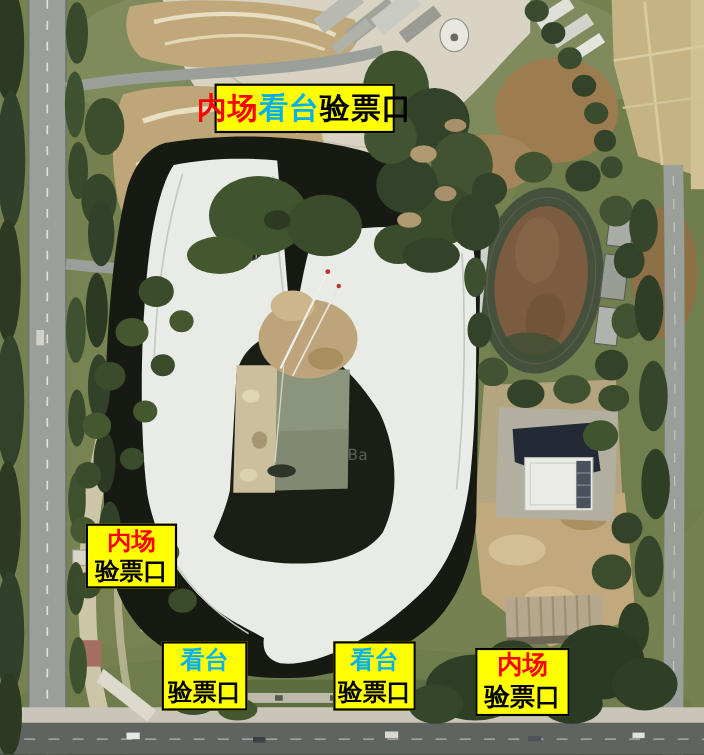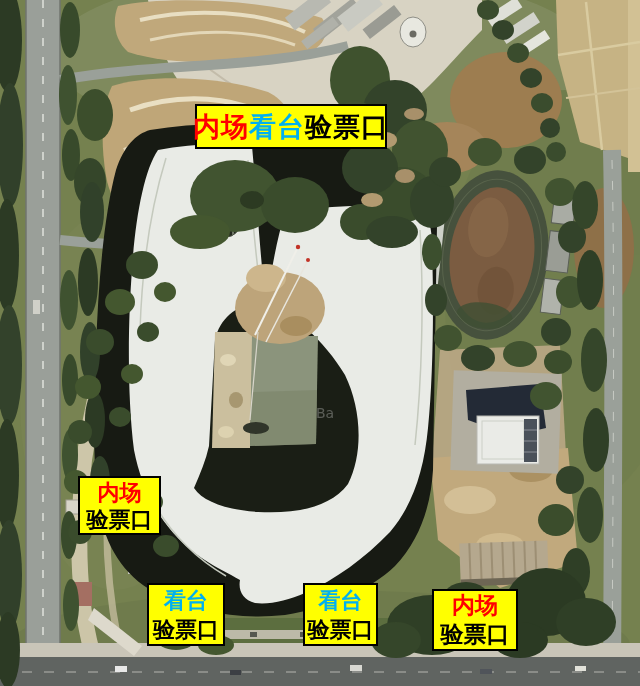--- a/index.html
+++ b/index.html
@@ -3,21 +3,21 @@
 <meta charset="utf-8">
 <style>
   html,body{margin:0;padding:0;background:#222;}
   #shot{position:relative;width:640px;height:686px;overflow:hidden;
         font-family:"DejaVu Sans",sans-serif;background:#75814f;}
   #scene{position:absolute;left:0;top:0;}
   .map-label{position:absolute;box-sizing:border-box;border:2px solid #000;
     display:flex;flex-direction:column;align-items:center;justify-content:center;
     font-weight:bold;text-align:center;z-index:5;}
   .label-line{white-space:nowrap;}
-  #label-north{left:195px;top:104px;width:192px;height:45px;}
+  #label-north{left:195px;top:76px;width:164px;height:45px;}
   #label-north .label-line{font-size:27px;line-height:40px;letter-spacing:1px;}
   #label-west{left:78px;top:476px;width:83px;height:59px;}
   #label-west .label-line{font-size:22px;line-height:27px;}
   #label-south1{left:147px;top:583px;width:78px;height:63px;}
   #label-south1 .label-line{font-size:22px;line-height:29px;}
   #label-south2{left:303px;top:583px;width:75px;height:63px;}
   #label-south2 .label-line{font-size:22px;line-height:29px;}
   #label-southeast{left:432px;top:589px;width:86px;height:62px;}
   #label-southeast .label-line{font-size:23px;line-height:29px;}
 </style>

